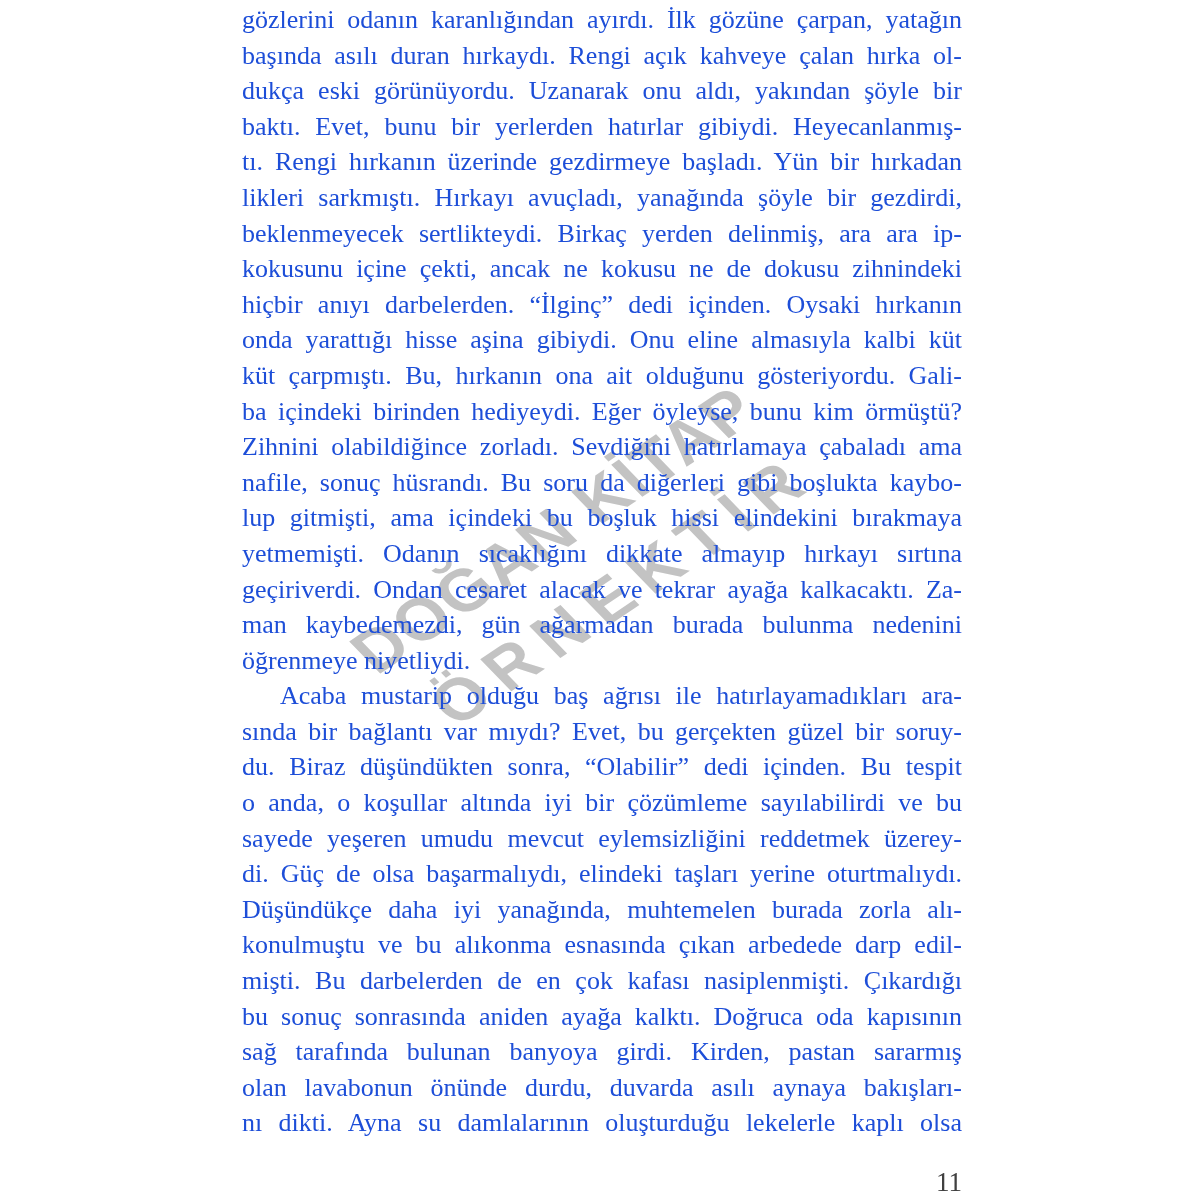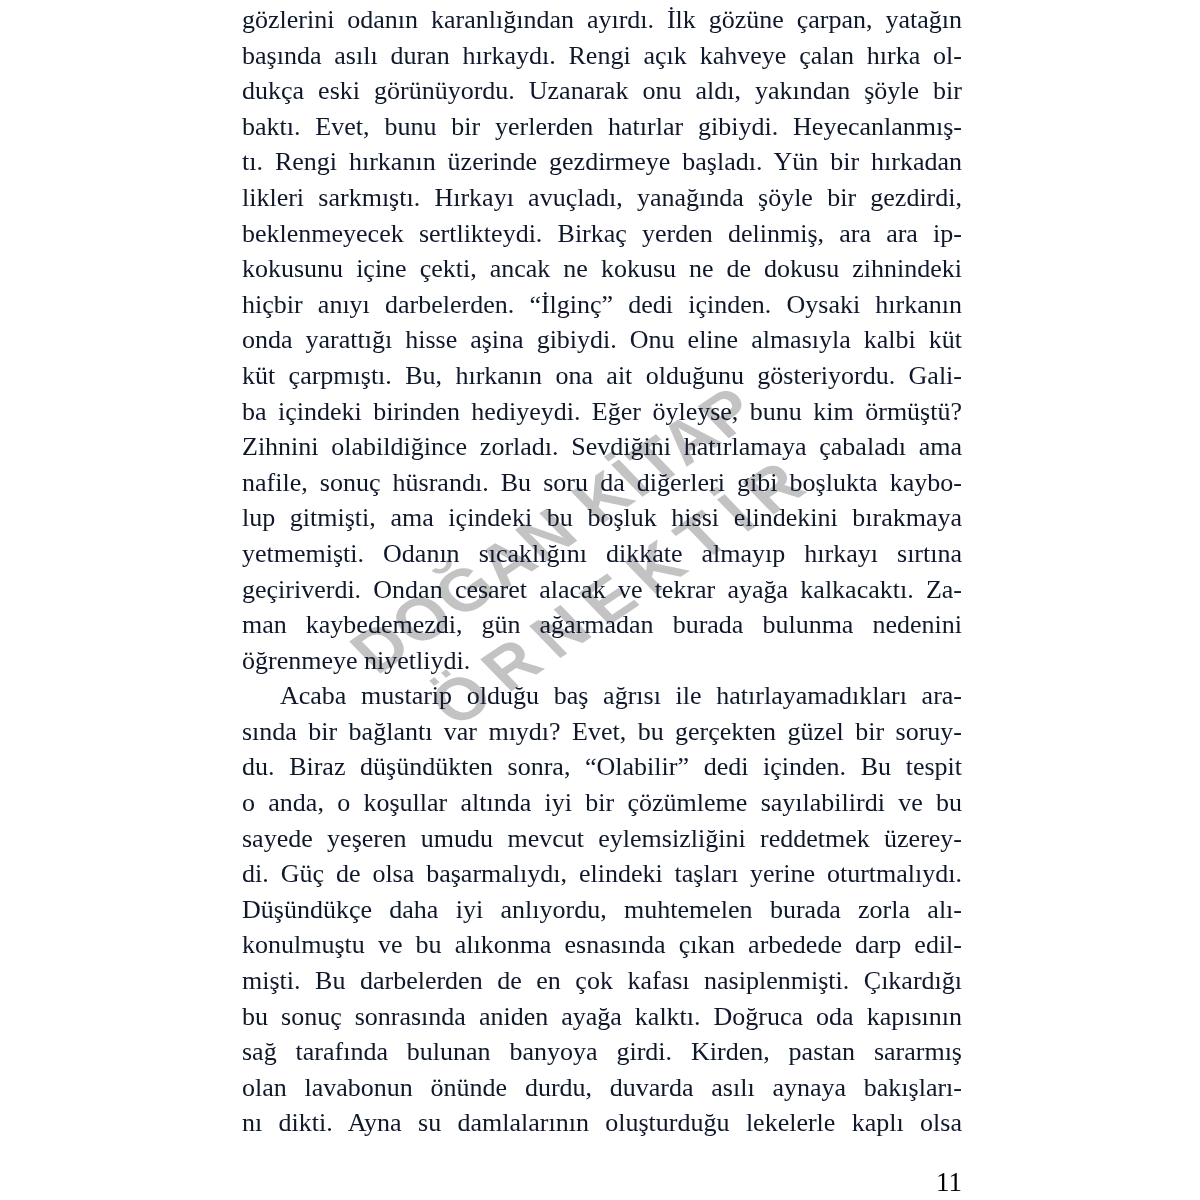--- a/index.html
+++ b/index.html
@@ -40,42 +40,42 @@
     position: absolute;
     left: 242px;
     top: 2px;
     width: 720px;
     z-index: 1;
   }
   .line {
     font-family: "Liberation Serif", serif;
     font-size: 26px;
     line-height: 35.6px;
-    color: #0f172a;
+    color: #1d4ed8;
     text-align: justify;
     text-align-last: justify;
     white-space: normal;
   }
   .line.para-end {
     text-align: right;
     text-align-last: left;
   }
   .line.indent {
     text-indent: 38px;
   }
   .folio {
     position: absolute;
     left: 242px;
     top: 1166px;
     width: 720px;
     z-index: 1;
     font-family: "Liberation Serif", serif;
     font-size: 27px;
     line-height: 32px;
-    color: #000000;
+    color: #404040;
     text-align: right;
   }
 </style>
 </head>
 <body>
 
 <div class="page">
 
   <div class="watermark">
     <div class="wm-line wm1">DOĞAN KİTAP</div>
@@ -101,21 +101,21 @@
       <div class="line">yetmemişti. Odanın sıcaklığını dikkate almayıp hırkayı sırtına</div>
       <div class="line">geçiriverdi. Ondan cesaret alacak ve tekrar ayağa kalkacaktı. Za-</div>
       <div class="line">man kaybedemezdi, gün ağarmadan burada bulunma nedenini</div>
       <div class="line para-end">öğrenmeye niyetliydi.</div>
       <div class="line indent">Acaba mustarip olduğu baş ağrısı ile hatırlayamadıkları ara-</div>
       <div class="line">sında bir bağlantı var mıydı? Evet, bu gerçekten güzel bir soruy-</div>
       <div class="line">du. Biraz düşündükten sonra, “Olabilir” dedi içinden. Bu tespit</div>
       <div class="line">o anda, o koşullar altında iyi bir çözümleme sayılabilirdi ve bu</div>
       <div class="line">sayede yeşeren umudu mevcut eylemsizliğini reddetmek üzerey-</div>
       <div class="line">di. Güç de olsa başarmalıydı, elindeki taşları yerine oturtmalıydı.</div>
-      <div class="line">Düşündükçe daha iyi anlıyordu, muhtemelen burada zorla alı-</div>
+      <div class="line">Düşündükçe daha iyi yanağında, muhtemelen burada zorla alı-</div>
       <div class="line">konulmuştu ve bu alıkonma esnasında çıkan arbedede darp edil-</div>
       <div class="line">mişti. Bu darbelerden de en çok kafası nasiplenmişti. Çıkardığı</div>
       <div class="line">bu sonuç sonrasında aniden ayağa kalktı. Doğruca oda kapısının</div>
       <div class="line">sağ tarafında bulunan banyoya girdi. Kirden, pastan sararmış</div>
       <div class="line">olan lavabonun önünde durdu, duvarda asılı aynaya bakışları-</div>
       <div class="line">nı dikti. Ayna su damlalarının oluşturduğu lekelerle kaplı olsa</div>
     </div>
 
   <div class="folio">11</div>
 

